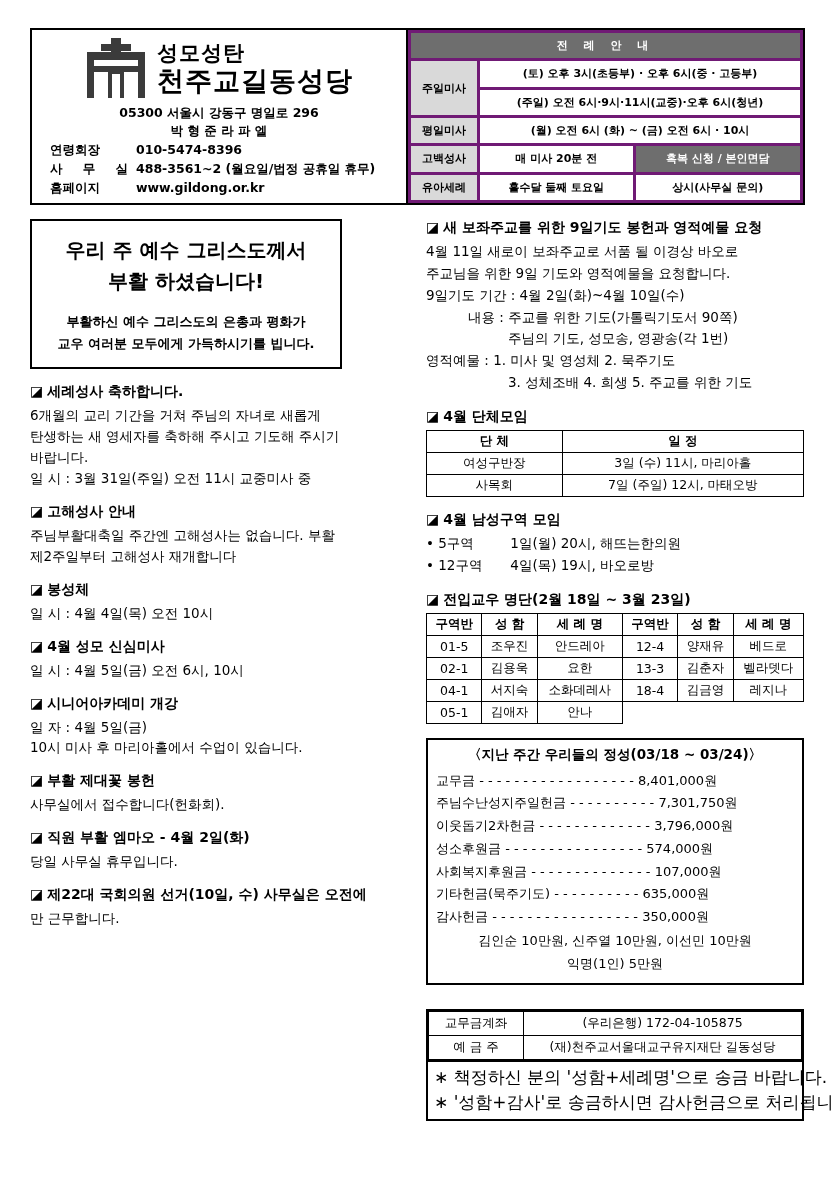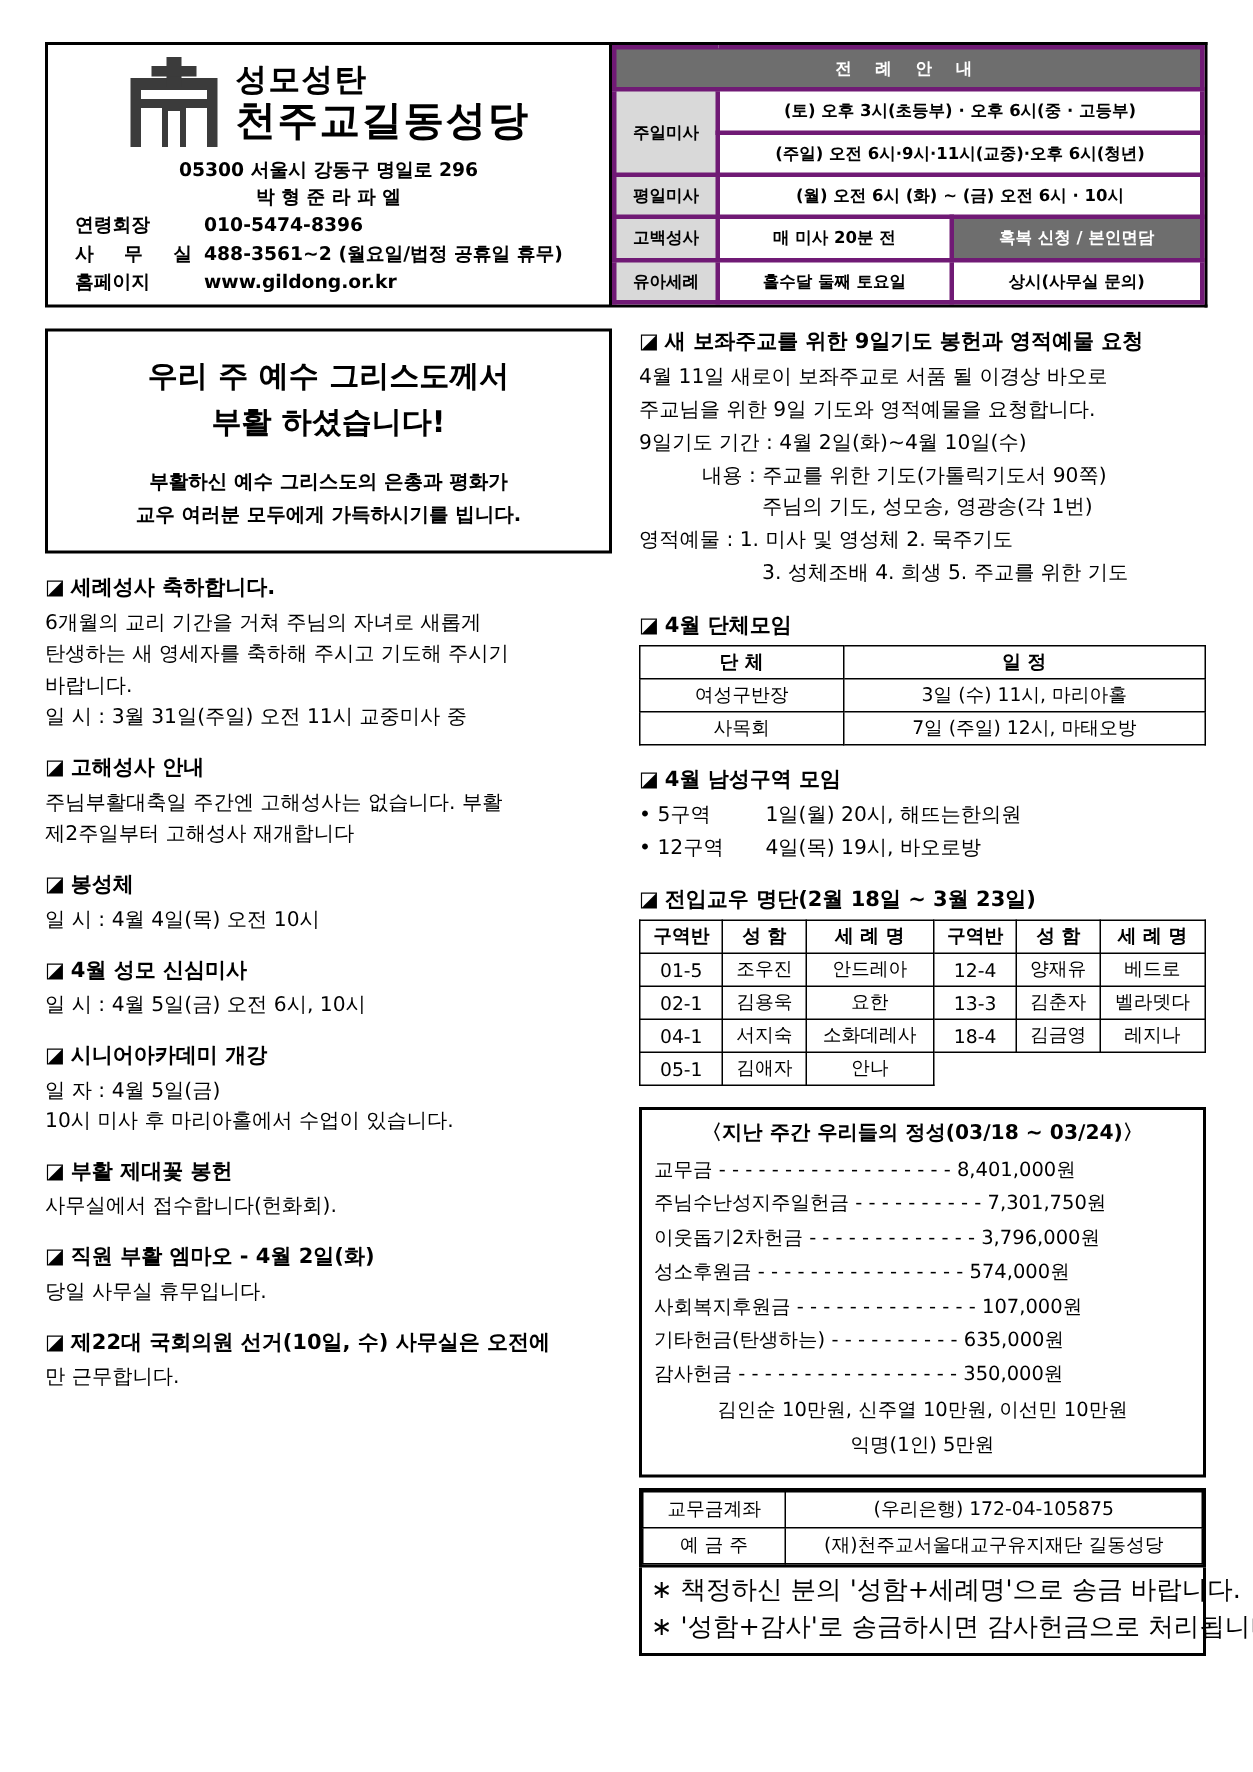--- a/index.html
+++ b/index.html
@@ -25,21 +25,21 @@
   .names{font-size:12.5px;font-weight:bold;margin-top:1px;}
 
   .hdr-right{flex:1;box-sizing:border-box;border:2px solid #000;border-left:0;}
   .hdr-right table{border-collapse:collapse;width:100%;height:100%;}
   .hdr-right td{border:3px solid #701a75;font-size:11px;text-align:center;padding:3px 2px;font-weight:bold;}
   .hdr-title{background:#6e6e6e;color:#fff;font-size:14px;letter-spacing:6px;padding:5px 0;font-weight:bold;}
   .lbl-cell{background:#d9d9d9;width:62px;font-size:11.5px;}
   .dark-cell{background:#6e6e6e;color:#fff;}
 
   
-  .easter{width:378px;box-sizing:border-box;border:2px solid #000;margin-top:12px;padding:14px 8px 12px 8px;text-align:center;}
+  .easter{width:312px;box-sizing:border-box;border:2px solid #000;margin-top:12px;padding:14px 8px 12px 8px;text-align:center;}
   .easter .e1{font-size:20px;font-weight:bold;line-height:1.55;letter-spacing:0px;}
   .easter .e2{font-size:13px;font-weight:bold;line-height:1.7;margin-top:14px;}
 
   
   .cols{display:flex;gap:18px;margin-top:2px;}
   .col-l{width:378px;}
   .col-r{width:378px;}
   .right-top{margin-top:12px;}
 
   .item{margin-bottom:14px;}
@@ -58,21 +58,21 @@
 
   .tbl-small td,.tbl-small th{font-size:12px;padding:2px 3px;}
 
   
   .offer{border:2px solid #000;margin-top:4px;padding:6px 8px 8px 8px;}
   .offer-title{text-align:center;font-size:13.5px;font-weight:bold;margin-bottom:6px;}
   .offer-row{font-size:13px;line-height:1.75;white-space:nowrap;}
   .offer-extra{font-size:13px;line-height:1.6;margin-top:2px;text-align:center;}
 
   
-  .acct{border:2px solid #000;margin-top:7px;}
+  .acct{border:2px solid #000;margin-top:24px;}
   .acct table{border-collapse:collapse;width:100%;}
   .acct td{border:1px solid #000;font-size:12.5px;padding:3px 4px;text-align:center;}
   .acct td.lbl{width:86px;}
   .note{border:2px solid #000;border-top:0;padding:3px 6px;font-size:17px;line-height:1.5;}
   .note div{white-space:nowrap;}
 </style>
 </head>
 <body>
 
 <div class="page">
@@ -316,21 +316,21 @@
           <span>성소후원금</span>
           <span>- - - - - - - - - - - - - - - -</span>
           <span>574,000원</span>
         </div>
         <div class="offer-row">
           <span>사회복지후원금</span>
           <span>- - - - - - - - - - - - - -</span>
           <span>107,000원</span>
         </div>
         <div class="offer-row">
-          <span>기타헌금(탄생하는)</span>
+          <span>기타헌금(묵주기도)</span>
           <span>- - - - - - - - - -</span>
           <span>635,000원</span>
         </div>
         <div class="offer-row">
           <span>감사헌금</span>
           <span>- - - - - - - - - - - - - - - - -</span>
           <span>350,000원</span>
         </div>
         <div class="offer-extra">김인순 10만원, 신주열 10만원, 이선민 10만원</div>
         <div class="offer-extra">익명(1인) 5만원</div>

